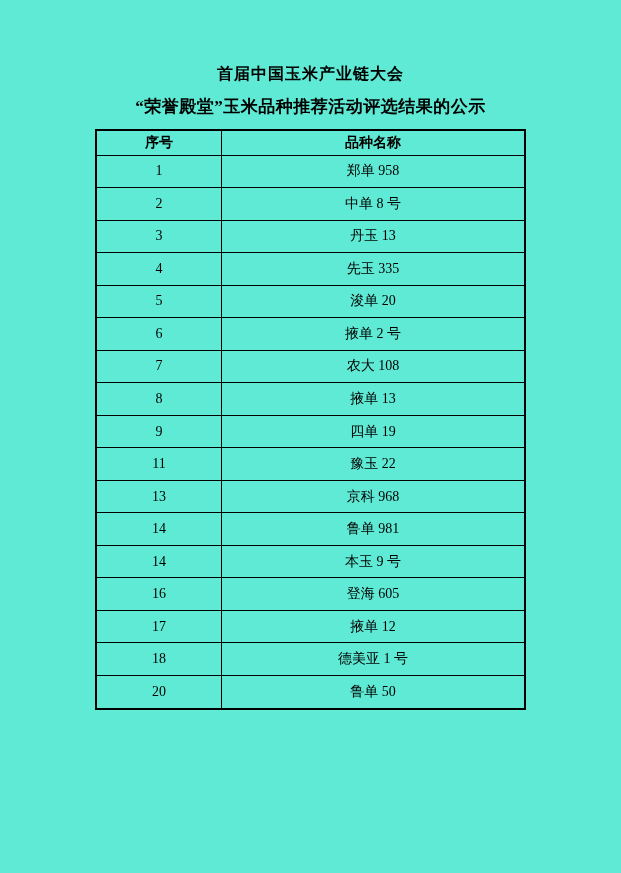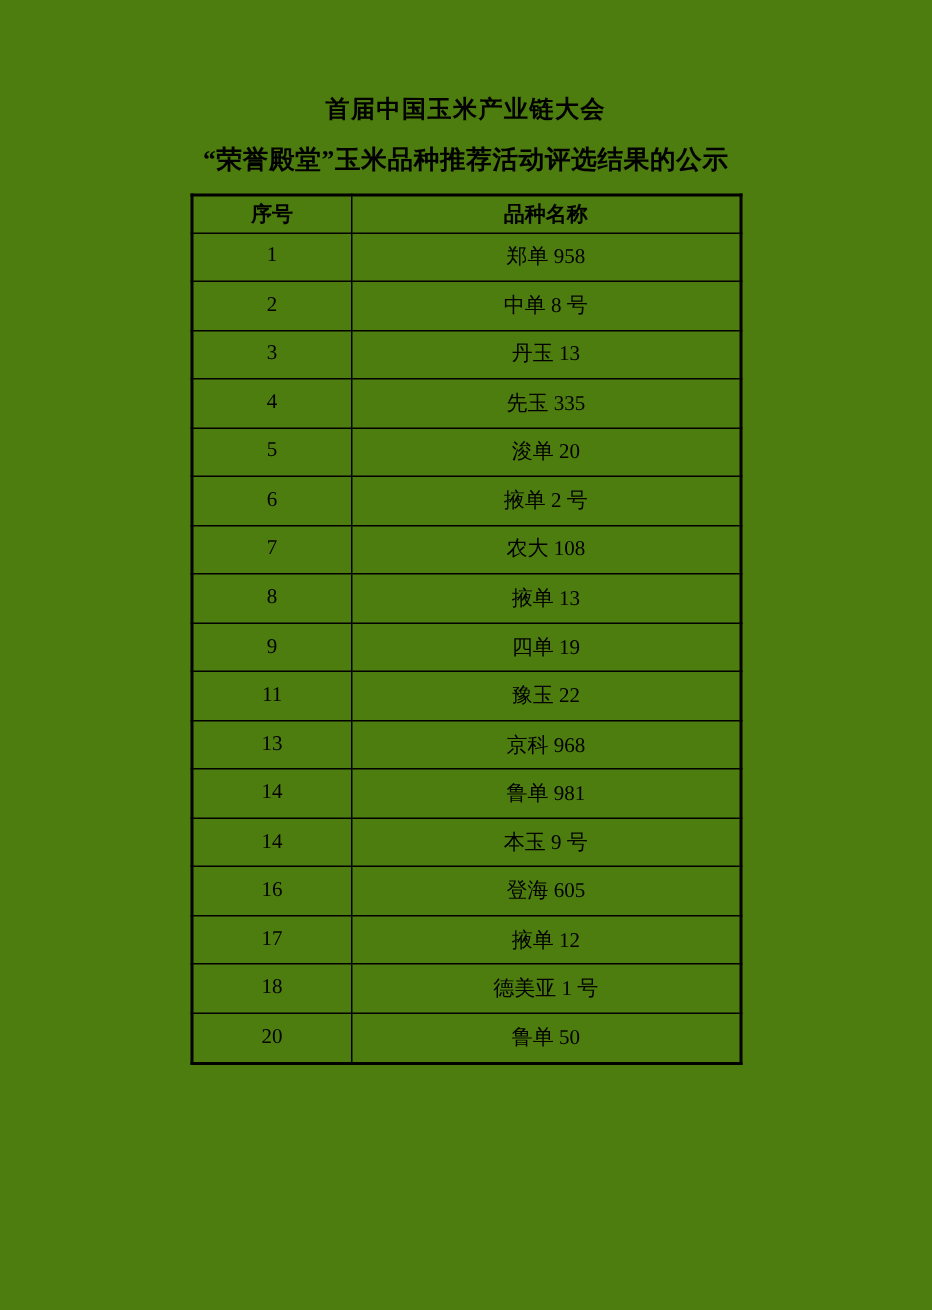--- a/index.html
+++ b/index.html
@@ -7,40 +7,40 @@
   body {
     width: 621px;
     height: 873px;
     font-family: "Liberation Serif", "DejaVu Serif", serif;
     color: #000000;
     overflow: hidden;
   }
   .page {
     width: 621px;
     height: 873px;
-    background: #4d7c0f;
+    background: #5eead4;
     padding-top: 64px;
   }
   .doc-title {
     text-align: center;
     font-size: 16px;
     line-height: 20px;
     font-weight: bold;
     letter-spacing: 1px;
   }
   .doc-subtitle {
     text-align: center;
     font-size: 17px;
     line-height: 22px;
     font-weight: bold;
     margin-top: 12px;
     letter-spacing: 0.5px;
   }
   table.variety-table {
-    width: 368px;
+    width: 431px;
     height: 581px;
     margin: 11px auto 0 auto;
     border-collapse: collapse;
     table-layout: fixed;
   }
   table.variety-table, table.variety-table th, table.variety-table td {
     border: 1px solid #000000;
   }
   table.variety-table { border: 2px solid #000000; }
   table.variety-table th {

